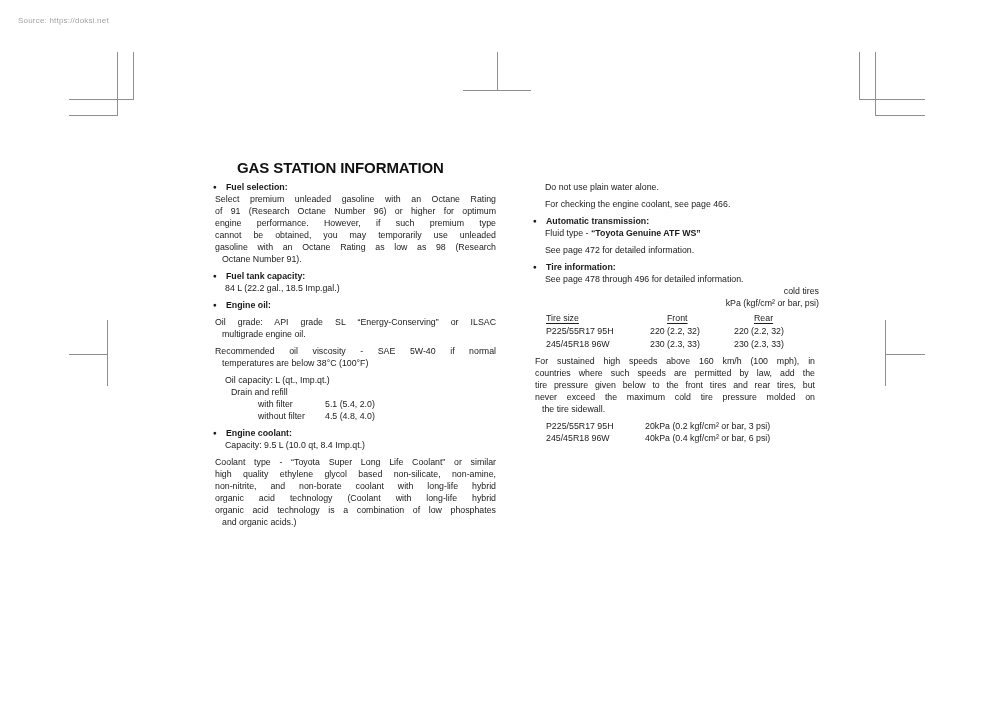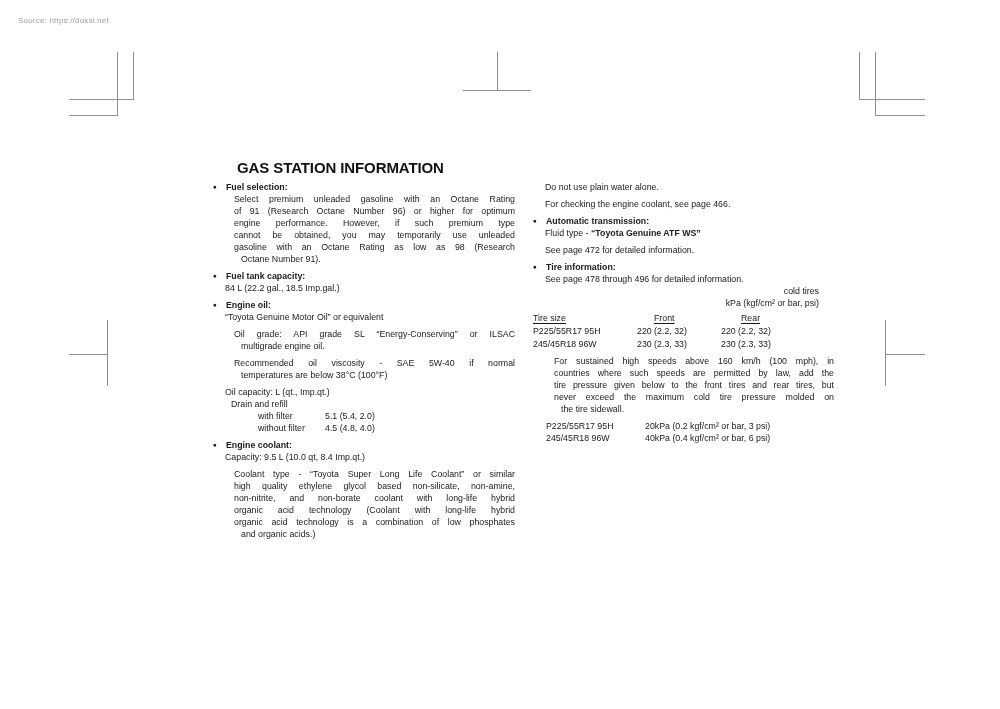--- a/index.html
+++ b/index.html
@@ -38,30 +38,30 @@
   .gap-xs { margin-top: 3px; }
   .bullet-head { display: flex; font-weight: bold; white-space: nowrap; }
   .bullet {
     width: 13px;
     flex: 0 0 13px;
     font-size: 6.5px;
     line-height: 12px;
     font-weight: normal;
   }
   .sub { margin-left: 12px; white-space: nowrap; }
-  .para { margin-left: 21px; width: 281px; }
+  .para { margin-left: 2px; width: 281px; }
   .col-right .para { width: 280px; }
   .pline { text-align: justify; white-space: nowrap; }
   .pline:not(:last-child) { text-align-last: justify; }
   .para .pline:last-child { padding-left: 7px; }
   .cap-sub { margin-left: 18px; white-space: nowrap; }
   .cap-row { position: relative; padding-left: 45px; white-space: nowrap; }
   .cap-val { position: absolute; left: 112px; }
   .right-align { text-align: right; white-space: nowrap; }
-  .tire-table { }
+  .tire-table { margin-left: 13px; }
   .tt-row { position: relative; height: 12px; white-space: nowrap; }
   .tt-row.tt-data { margin-top: 1px; }
   .tt-cell { position: absolute; top: 0; }
   .tt-c1 { left: 0; }
   .tt-h2 { left: 121px; }
   .tt-h3 { left: 208px; }
   .tt-v2 { left: 104px; }
   .tt-v3 { left: 188px; }
   .tt-head .tt-cell { text-decoration: underline; text-underline-offset: 2px; }
   .add-row { position: relative; padding-left: 13px; white-space: nowrap; }
@@ -138,21 +138,20 @@
     <div class="bullet-head gap">
       <span class="bullet">●</span>
       <span>Fuel tank capacity:</span>
     </div>
     <div class="sub">84 L (22.2 gal., 18.5 Imp.gal.)</div>
 
     <div class="bullet-head gap">
       <span class="bullet">●</span>
       <span>Engine oil:</span>
     </div>
-    <div class="sub">“Toyota Genuine Motor Oil” or equivalent</div>
 
     <div class="para gap">
         <div class="pline">Oil grade: API grade SL “Energy-Conserving” or ILSAC</div>
         <div class="pline">multigrade engine oil.</div>
       </div>
 
     <div class="para gap">
         <div class="pline">Recommended oil viscosity - SAE 5W-40 if normal</div>
         <div class="pline">temperatures are below 38°C (100°F)</div>
       </div>

